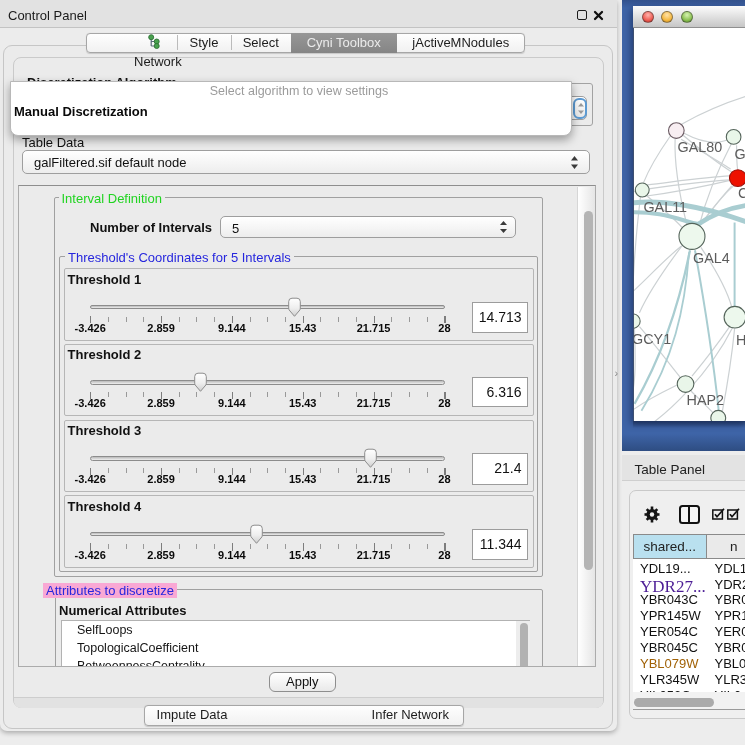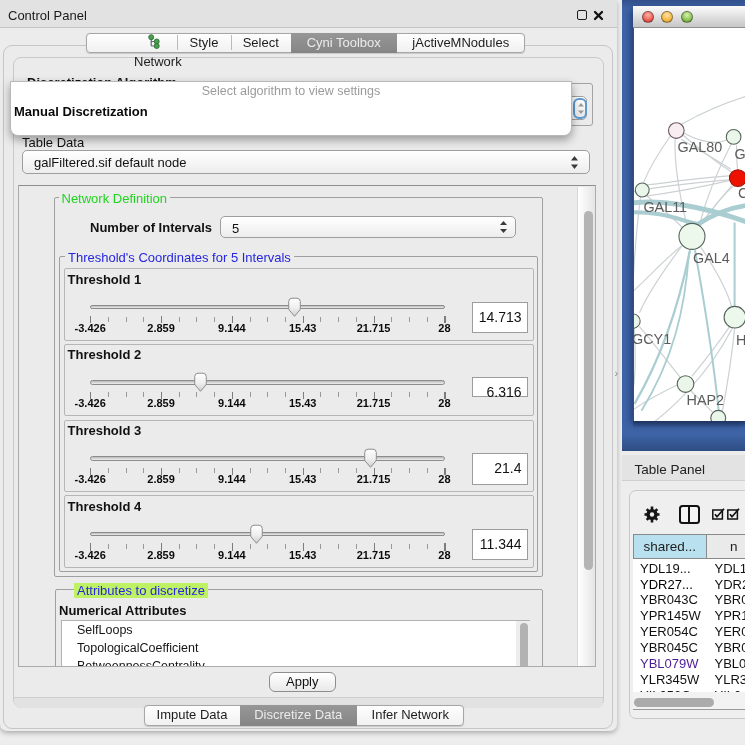--- a/index.html
+++ b/index.html
@@ -31,21 +31,21 @@
 <div class="abs " style="left:22px;top:149.5px;width:568px;height:24px;background:linear-gradient(#ffffff,#ededed);border:1px solid #9e9e9e;border-radius:5px;"></div>
 <div class="abs" style="left:34px;top:155px;white-space:nowrap;font-size:13px;color:#111;">galFiltered.sif default node</div>
 <svg class="abs" style="left:570px;top:155.5px;" width="9" height="13" viewBox="0 0 9 13">
 <path d="M4.5,0 L8,4.5 L1,4.5 Z" fill="#3a3a3a"></path>
       <path d="M4.5,13 L8,8.5 L1,8.5 Z" fill="#3a3a3a"></path>
     </svg>
 <div class="abs" style="left:18px;top:185px;width:577.5px;height:481.5px;border:1px solid #ababab;border-top:1px solid #8e8e8e;background:#ebebeb;overflow:hidden;">
 <div class="abs " style="left:558px;top:0.5px;width:19.5px;height:481px;background:linear-gradient(to right,#ffffff,#e2e2e2);border-left:1px solid #d6d6d6;"></div>
 <div class="abs " style="left:565px;top:25px;width:8.5px;height:359px;background:#b4b4b4;border-radius:4.5px;"></div>
 <div class="abs " style="left:35px;top:11px;width:488.5px;height:379.5px;border:1px solid #a0a0a0;border-radius:2px;"></div>
-<div class="abs" style="left:39.5px;top:4.5px;white-space:nowrap;font-size:13px;color:#21d421;background:#ebebeb;padding:0 3px;">Network Definition</div>
+<div class="abs" style="left:39.5px;top:4.5px;white-space:nowrap;font-size:13px;color:#21d421;background:#ebebeb;padding:0 3px;">Interval Definition</div>
 <div class="abs" style="left:71px;top:34px;white-space:nowrap;font-size:13px;font-weight:bold;color:#111;">Number of Intervals</div>
 <div class="abs " style="left:201px;top:29.80000000000001px;width:296px;height:22.5px;background:linear-gradient(#ffffff,#ededed);border:1px solid #9e9e9e;border-radius:5px;"></div>
 <div class="abs" style="left:213px;top:34.5px;white-space:nowrap;font-size:13px;color:#111;">5</div>
 <svg class="abs" style="left:480px;top:35px;" width="9" height="12" viewBox="0 0 9 12">
 <path d="M4.5,0 L8,4 L1,4 Z" fill="#3a3a3a"></path>
         <path d="M4.5,12 L8,8 L1,8 Z" fill="#3a3a3a"></path>
       </svg>
 <div class="abs " style="left:40px;top:70px;width:478.8px;height:315.5px;border:1px solid #a0a0a0;border-radius:2px;"></div>
 <div class="abs" style="left:46px;top:63.5px;white-space:nowrap;font-size:13px;color:#2626dd;background:#ebebeb;padding:0 3px;">Threshold's Coordinates for 5 Intervals</div>
 <div class="abs " style="left:45px;top:82.0px;width:470px;height:72.5px;border:1px solid #b6b6b6;border-radius:2px;"></div>
@@ -122,21 +122,21 @@
 <svg class="abs" style="left:173.50132374467006px;top:186.3px;" width="15" height="21" viewBox="0 0 15 21">
         <defs>
           <linearGradient id="tg191.50132374467006371.3" x1="0" y1="0" x2="0" y2="1">
             <stop offset="0" stop-color="#ffffff"></stop>
             <stop offset="0.55" stop-color="#eeeeee"></stop>
             <stop offset="1" stop-color="#cfcfcf"></stop>
           </linearGradient>
         </defs>
         <path d="M1.7,4.6 Q1.7,1.2 5,1.2 L10,1.2 Q13.3,1.2 13.3,4.6 L13.3,11.2 Q13.3,13 12,14 L7.5,19.3 L3,14 Q1.7,13 1.7,11.2 Z" fill="url(#tg191.50132374467006371.3)" stroke="#8d8d8d" stroke-width="1"></path>
       </svg>
-<div class="abs " style="left:453px;top:191.3px;width:55.5px;height:20px;background:#fff;border:1px solid #9c9c9c;font-size:14px;color:#111;text-align:right;padding-right:5px;line-height:29px;">6.316</div>
+<div class="abs " style="left:453px;top:191.3px;width:55.5px;height:30px;background:#fff;border:1px solid #9c9c9c;font-size:14px;color:#111;text-align:right;padding-right:5px;line-height:29px;">6.316</div>
 <div class="abs " style="left:45px;top:233.5px;width:470px;height:72.5px;border:1px solid #b6b6b6;border-radius:2px;"></div>
 <div class="abs" style="left:48.5px;top:237.0px;white-space:nowrap;font-size:13px;font-weight:bold;color:#111;">Threshold 3</div>
 <div class="abs " style="left:71px;top:270.0px;width:355px;height:4.5px;background:linear-gradient(#b9b9b9,#efefef);border:1px solid #8c8c8c;border-radius:2.5px;"></div>
 <div class="abs " style="left:71.2px;top:281.5px;width:1.2px;height:7.4px;background:#7d7d7d;"></div>
 <div class="abs " style="left:88.91px;top:282.0px;width:1px;height:5px;background:#999;"></div>
 <div class="abs " style="left:106.62px;top:282.0px;width:1px;height:5px;background:#999;"></div>
 <div class="abs " style="left:124.33000000000001px;top:282.0px;width:1px;height:5px;background:#999;"></div>
 <div class="abs " style="left:142.04000000000002px;top:281.5px;width:1.2px;height:7.4px;background:#7d7d7d;"></div>
 <div class="abs " style="left:159.75px;top:282.0px;width:1px;height:5px;background:#999;"></div>
 <div class="abs " style="left:177.46px;top:282.0px;width:1px;height:5px;background:#999;"></div>
@@ -206,21 +206,21 @@
           <linearGradient id="tg248.17152039712346522.8" x1="0" y1="0" x2="0" y2="1">
             <stop offset="0" stop-color="#ffffff"></stop>
             <stop offset="0.55" stop-color="#eeeeee"></stop>
             <stop offset="1" stop-color="#cfcfcf"></stop>
           </linearGradient>
         </defs>
         <path d="M1.7,4.6 Q1.7,1.2 5,1.2 L10,1.2 Q13.3,1.2 13.3,4.6 L13.3,11.2 Q13.3,13 12,14 L7.5,19.3 L3,14 Q1.7,13 1.7,11.2 Z" fill="url(#tg248.17152039712346522.8)" stroke="#8d8d8d" stroke-width="1"></path>
       </svg>
 <div class="abs " style="left:453px;top:342.79999999999995px;width:55.5px;height:31.5px;background:#fff;border:1px solid #9c9c9c;font-size:14px;color:#111;text-align:right;padding-right:5px;line-height:29px;">11.344</div>
 <div class="abs " style="left:36px;top:403px;width:488px;height:130px;border:1px solid #a0a0a0;border-radius:2px;"></div>
-<div class="abs" style="left:55px;top:396.5px;white-space:nowrap;font-size:13px;color:#2626dd;background:#bef264;padding:0 3px;">Attributes to discretize</div>
+<div class="abs" style="left:24px;top:396.5px;white-space:nowrap;font-size:13px;color:#2626dd;background:#f9a8d4;padding:0 3px;">Attributes to discretize</div>
 <div class="abs" style="left:40px;top:416.5px;white-space:nowrap;font-size:13px;font-weight:bold;color:#111;">Numerical Attributes</div>
 <div class="abs " style="left:41.5px;top:433.5px;width:469.5px;height:60px;background:#fff;border:1px solid #b2b2b2;"></div>
 <div class="abs" style="left:58px;top:436.5px;white-space:nowrap;font-size:12.5px;color:#151515;">SelfLoops</div>
 <div class="abs" style="left:58px;top:454.5px;white-space:nowrap;font-size:12.5px;color:#151515;">TopologicalCoefficient</div>
 <div class="abs" style="left:58px;top:472.5px;white-space:nowrap;font-size:12.5px;color:#151515;">BetweennessCentrality</div>
 <div class="abs " style="left:496.5px;top:434.5px;width:14px;height:59px;background:#ededed;"></div>
 <div class="abs " style="left:500.5px;top:437px;width:8px;height:56px;background:#b2b2b2;border-radius:4px;"></div>
 </div>
 <div class="abs " style="left:269px;top:671.5px;width:66.5px;height:20px;background:linear-gradient(#ffffff,#e9e9e9);border:1px solid #8e8e8e;border-radius:6px;font-size:13px;color:#111;text-align:center;line-height:18px;">Apply</div>
 <div class="abs " style="left:86px;top:32.5px;width:438.5px;height:20px;border:1px solid #a6a6a6;border-radius:4px;background:linear-gradient(#fefefe,#f1f1f1);box-shadow:0 0.5px 1px rgba(0,0,0,0.15);"></div>
@@ -231,24 +231,23 @@
         <circle cx="8.7" cy="12" r="2.5" fill="#49a14f" stroke="#2e7135" stroke-width="0.9"></circle>
       </svg>Network</div>
 <div class="abs " style="left:177px;top:32.5px;width:54px;height:20px;font-size:13px;color:#1c1c1c;text-align:center;line-height:19px;">Style</div>
 <div class="abs " style="left:177px;top:35.0px;width:1px;height:15px;background:#bbbbbb;"></div>
 <div class="abs " style="left:231px;top:32.5px;width:59.5px;height:20px;font-size:13px;color:#1c1c1c;text-align:center;line-height:19px;">Select</div>
 <div class="abs " style="left:231px;top:35.0px;width:1px;height:15px;background:#bbbbbb;"></div>
 <div class="abs " style="left:290.5px;top:32.5px;width:106.5px;height:20px;background:linear-gradient(#979797,#858585);font-size:13px;color:#ebebeb;text-align:center;line-height:19px;">Cyni Toolbox</div>
 <div class="abs " style="left:397px;top:32.5px;width:127.5px;height:20px;font-size:13px;color:#1c1c1c;text-align:center;line-height:19px;">jActiveMNodules</div>
 <div class="abs " style="left:144px;top:705px;width:320px;height:20.5px;border:1px solid #a6a6a6;border-radius:4px;background:linear-gradient(#fefefe,#f1f1f1);box-shadow:0 0.5px 1px rgba(0,0,0,0.15);"></div>
 <div class="abs " style="left:144px;top:705px;width:96px;height:20.5px;font-size:13px;color:#1c1c1c;text-align:center;line-height:19.5px;">Impute Data</div>
-<div class="abs " style="left:240px;top:705px;width:116.5px;height:20.5px;background:linear-gradient(#979797,#858585);font-size:13px;color:#ebebeb;text-align:center;line-height:19.5px;">Discretize Data</div>
 <div class="abs " style="left:356.5px;top:705px;width:107.5px;height:20.5px;font-size:13px;color:#1c1c1c;text-align:center;line-height:19.5px;">Infer Network</div>
 <div class="abs " style="left:10px;top:81px;width:562px;height:54.5px;background:#ffffff;border:1px solid #b8b8b8;border-radius:0 0 8px 8px;box-shadow:0 4px 10px rgba(0,0,0,0.35);"></div>
-<div class="abs " style="left:10px;top:84px;width:562px;height:16px;font-size:12.5px;color:#9b9b9b;text-align:center;">Select algorithm to view settings</div>
+<div class="abs " style="left:18px;top:84px;width:562px;height:16px;font-size:12.5px;color:#9b9b9b;text-align:center;">Select algorithm to view settings</div>
 <div class="abs" style="left:14px;top:103.5px;white-space:nowrap;font-size:13px;font-weight:bold;color:#0a0a0a;">Manual Discretization</div>
 <div class="abs" style="left:614.5px;top:366.5px;white-space:nowrap;font-size:11px;color:#8a8a8a;">›</div>
 <div class="abs " style="left:622px;top:0px;width:123px;height:451px;background:linear-gradient(#33518c,#3e64a7 8px,#3e64a7 434px,#2e4d82);"></div>
 <div class="abs " style="left:632.5px;top:6px;width:113.5px;height:415px;box-shadow:-2px 3px 7px rgba(0,10,40,0.42);"></div>
 <div class="abs " style="left:632.5px;top:421px;width:112.5px;height:7px;background:linear-gradient(rgba(20,35,70,0.55),rgba(40,70,130,0));"></div>
 <div class="abs " style="left:632.5px;top:6px;width:113.5px;height:21.5px;background:linear-gradient(#fcfcfc,#c6c6c6);border-bottom:1px solid #8f8f8f;"></div>
 <div class="abs" style="left:641.5px;top:11px;width:12px;height:12px;border-radius:50%;background:radial-gradient(circle at 50% 30%,#ffb3ad,#ee5f55 60%,#b5221a);border:0.5px solid rgba(60,60,60,0.55);"></div>
 <div class="abs" style="left:661.2px;top:11px;width:12px;height:12px;border-radius:50%;background:radial-gradient(circle at 50% 30%,#ffe2a8,#f5b942 60%,#c07f10);border:0.5px solid rgba(60,60,60,0.55);"></div>
 <div class="abs" style="left:681.0px;top:11px;width:12px;height:12px;border-radius:50%;background:radial-gradient(circle at 50% 30%,#d6f3b0,#8cc153 60%,#4f8421);border:0.5px solid rgba(60,60,60,0.55);"></div>
 <svg class="abs" style="left:632.5px;top:27.5px;background:#ffffff;border-left:1.5px solid #3e5070;" width="112.5" height="393.5" viewBox="632.5 27.5 112.5 393.5">
@@ -335,31 +334,31 @@
 <svg class="abs" style="left:727px;top:507.5px;" width="13" height="12" viewBox="0 0 13 12">
       <rect x="0.8" y="2" width="9.6" height="9" fill="none" stroke="#111" stroke-width="1.5"></rect>
       <path d="M3,6.2 L5,8.7 L12,0.8" fill="none" stroke="#111" stroke-width="1.7"></path>
     </svg>
 <div class="abs " style="left:632.5px;top:533.5px;width:113px;height:158.5px;background:#ffffff;overflow:hidden;"></div>
 <div class="abs " style="left:632.5px;top:533.5px;width:74.5px;height:25.5px;background:#b9e0ef;border:1px solid #8a8a8a;font-size:13.5px;color:#222;text-align:center;line-height:24px;">shared...</div>
 <div class="abs " style="left:707px;top:533.5px;width:38.5px;height:25.5px;background:#eaeaea;border:1px solid #8a8a8a;border-left:none;font-size:13.5px;color:#222;padding-left:23px;line-height:24px;">n</div>
 <div class="abs" style="left:632.5px;top:559px;width:113px;height:133px;overflow:hidden;">
 <div class="abs" style="left:7.5px;top:1.6px;font-size:13px;color:#111;white-space:nowrap;">YDL19...</div>
 <div class="abs" style="left:82px;top:1.6px;font-size:13px;color:#111;white-space:nowrap;">YDL1</div>
-<div class="abs" style="left:7.5px;top:17.5px;font-size:13px;color:#000000;white-space:nowrap;">YDR27...</div>
+<div class="abs" style="left:7.5px;top:17.5px;font-size:17px;color:#4c1d95;white-space:nowrap;font-family:Liberation Serif, serif;">YDR27...</div>
 <div class="abs" style="left:82px;top:17.5px;font-size:13px;color:#111;white-space:nowrap;">YDR2</div>
 <div class="abs" style="left:7.5px;top:33.4px;font-size:13px;color:#111;white-space:nowrap;">YBR043C</div>
 <div class="abs" style="left:82px;top:33.4px;font-size:13px;color:#111;white-space:nowrap;">YBR0</div>
 <div class="abs" style="left:7.5px;top:49.300000000000004px;font-size:13px;color:#111;white-space:nowrap;">YPR145W</div>
 <div class="abs" style="left:82px;top:49.300000000000004px;font-size:13px;color:#111;white-space:nowrap;">YPR1</div>
 <div class="abs" style="left:7.5px;top:65.2px;font-size:13px;color:#111;white-space:nowrap;">YER054C</div>
 <div class="abs" style="left:82px;top:65.2px;font-size:13px;color:#111;white-space:nowrap;">YER0</div>
 <div class="abs" style="left:7.5px;top:81.1px;font-size:13px;color:#111;white-space:nowrap;">YBR045C</div>
 <div class="abs" style="left:82px;top:81.1px;font-size:13px;color:#111;white-space:nowrap;">YBR0</div>
-<div class="abs" style="left:7.5px;top:97.0px;font-size:13px;color:#4c1d95;white-space:nowrap;">YBL079W</div>
+<div class="abs" style="left:7.5px;top:97.0px;font-size:13px;color:#a16207;white-space:nowrap;">YBL079W</div>
 <div class="abs" style="left:82px;top:97.0px;font-size:13px;color:#111;white-space:nowrap;">YBL0</div>
 <div class="abs" style="left:7.5px;top:112.89999999999999px;font-size:13px;color:#111;white-space:nowrap;">YLR345W</div>
 <div class="abs" style="left:82px;top:112.89999999999999px;font-size:13px;color:#111;white-space:nowrap;">YLR3</div>
 <div class="abs" style="left:7.5px;top:128.8px;font-size:13px;color:#111;white-space:nowrap;">YIL052C</div>
 <div class="abs" style="left:82px;top:128.8px;font-size:13px;color:#111;white-space:nowrap;">YIL0</div>
 </div>
 <div class="abs " style="left:632.5px;top:692px;width:113px;height:16.5px;background:#f2f2f2;"></div>
 <div class="abs " style="left:634px;top:697.5px;width:79.5px;height:9px;background:#ababab;border-radius:4.5px;"></div>
 <div class="abs " style="left:632.5px;top:708.5px;width:113px;height:1px;background:#9a9a9a;"></div>
 </div>

